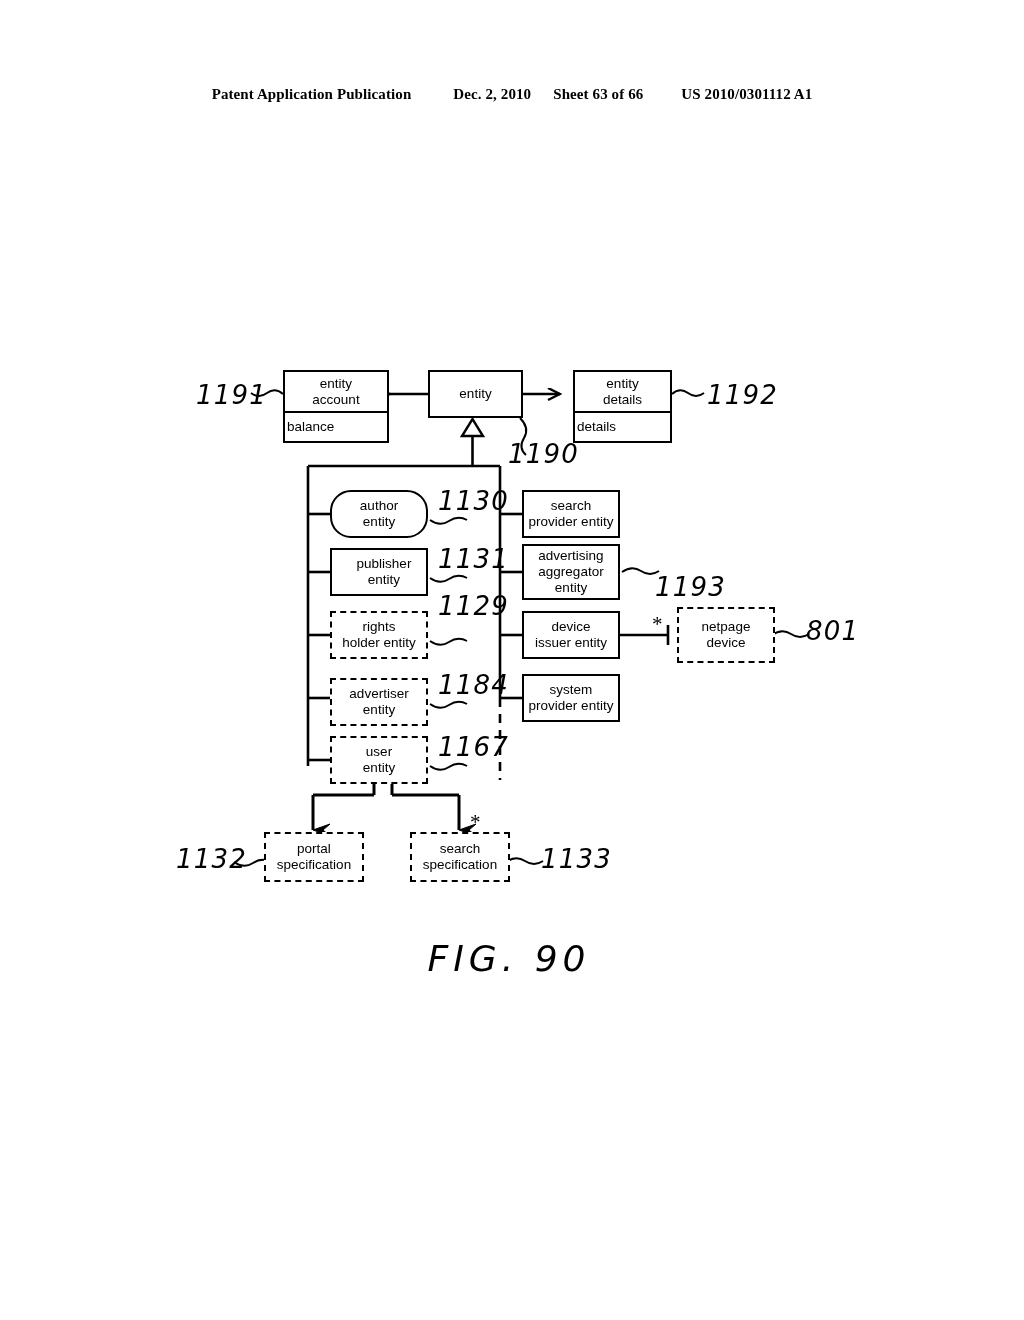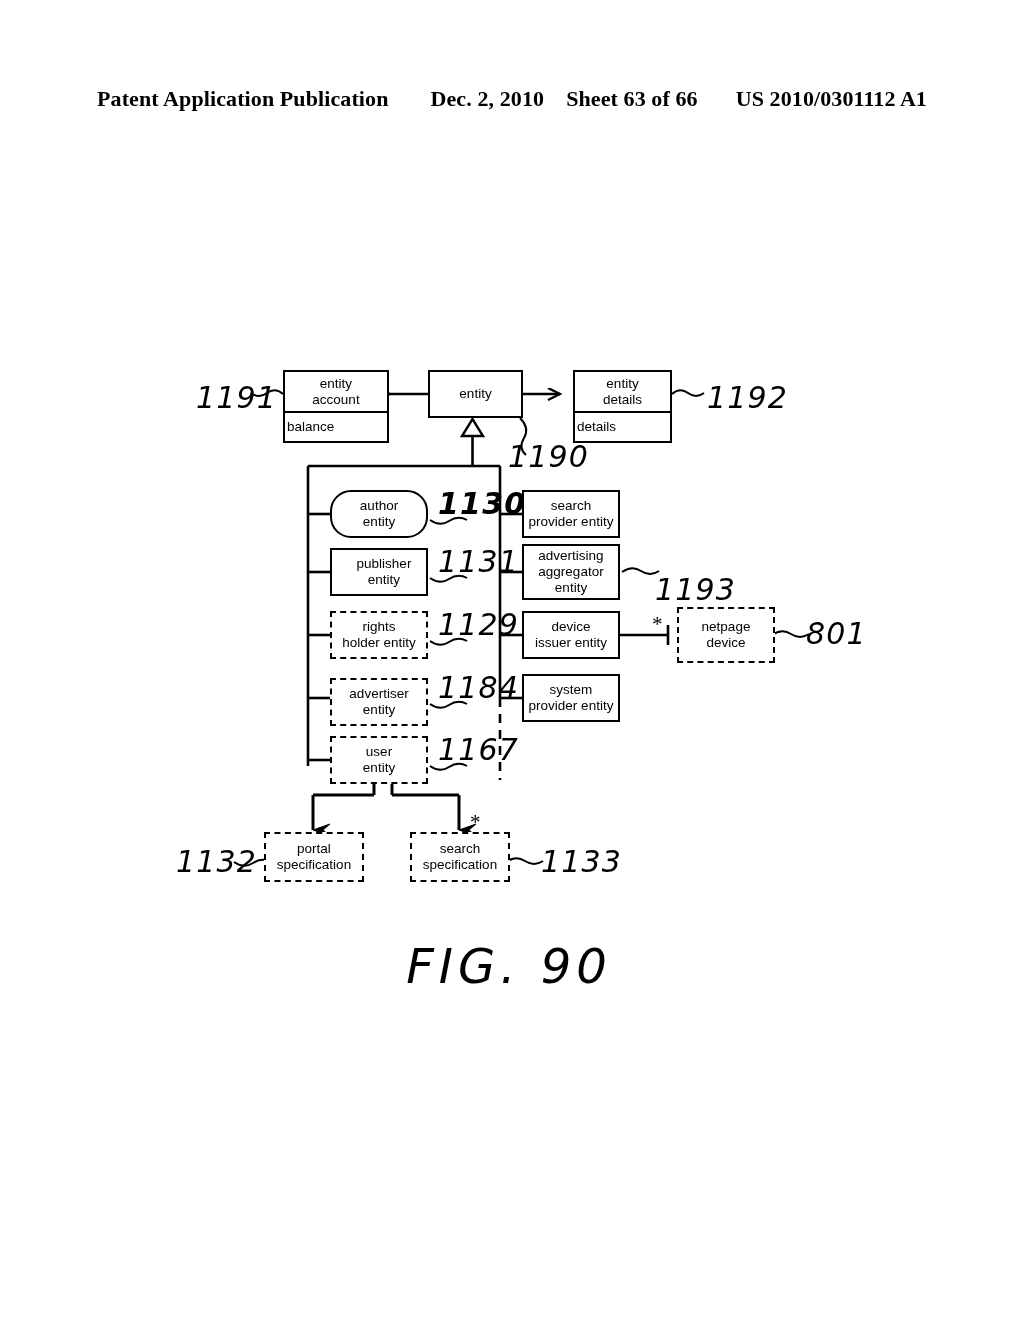--- a/index.html
+++ b/index.html
@@ -21,21 +21,21 @@
   .page-header {
     position: absolute;
     top: 86px;
     left: 0;
     width: 1024px;
     display: flex;
     justify-content: center;
     align-items: baseline;
     font-family: "Liberation Serif", serif;
     font-weight: bold;
-    font-size: 22px;
+    font-size: 15px;
     letter-spacing: 0.1px;
     white-space: nowrap;
   }
   .page-header .hd-pub { }
   .page-header .hd-date { margin-left: 42px; }
   .page-header .hd-sheet { margin-left: 22px; }
   .page-header .hd-docnum { margin-left: 38px; }
 
   
   #figure {
@@ -84,21 +84,21 @@
     justify-content: flex-start;
     padding-left: 2px;
     text-align: left;
   }
 
   
   .ref {
     position: absolute;
     font-family: "DejaVu Sans", sans-serif;
     font-style: italic;
-    font-size: 30px;
+    font-size: 26px;
     font-weight: 400;
     letter-spacing: 1.2px;
     white-space: nowrap;
     color: #000;
   }
 
   
   .star {
     position: absolute;
     font-family: "Liberation Serif", serif;
@@ -109,21 +109,21 @@
 
   
   .fig-caption {
     position: absolute;
     left: 0;
     top: 938px;
     width: 1018px;
     text-align: center;
     font-family: "DejaVu Sans", sans-serif;
     font-style: italic;
-    font-size: 48px;
+    font-size: 36px;
     letter-spacing: 5px;
     color: #000;
   }
 </style>
 </head>
 <body>
 
 <div class="page-header">
   <span class="hd-pub">Patent Application Publication</span>
   <span class="hd-date">Dec. 2, 2010</span>
@@ -213,33 +213,33 @@
     <div class="cell name">entity
 details</div>
     <div class="cell attr">details</div>
   </div>
   <div class="ref" style="left:707px; top:380px;">1192</div>
 
   <div class="node solid" style="left:330px; top:490px; width:98px; height:48px;border-radius:21px;">
     <div class="cell name">author
 entity</div>
   </div>
-  <div class="ref" style="left:438px; top:486px;font-weight:bold;">1130</div>
+  <div class="ref" style="left:438px; top:486px;">1130</div>
 
   <div class="node solid" style="left:330px; top:548px; width:98px; height:48px;padding-left:10px;">
     <div class="cell name">publisher
 entity</div>
   </div>
   <div class="ref" style="left:438px; top:544px;">1131</div>
 
   <div class="node dashed" style="left:330px; top:611px; width:98px; height:48px;">
     <div class="cell name">rights
 holder entity</div>
   </div>
-  <div class="ref" style="left:438px; top:607px;">1129</div>
+  <div class="ref" style="left:438px; top:591px;">1129</div>
 
   <div class="node dashed" style="left:330px; top:678px; width:98px; height:48px;">
     <div class="cell name">advertiser
 entity</div>
   </div>
   <div class="ref" style="left:438px; top:670px;">1184</div>
 
   <div class="node dashed" style="left:330px; top:736px; width:98px; height:48px;">
     <div class="cell name">user
 entity</div>

